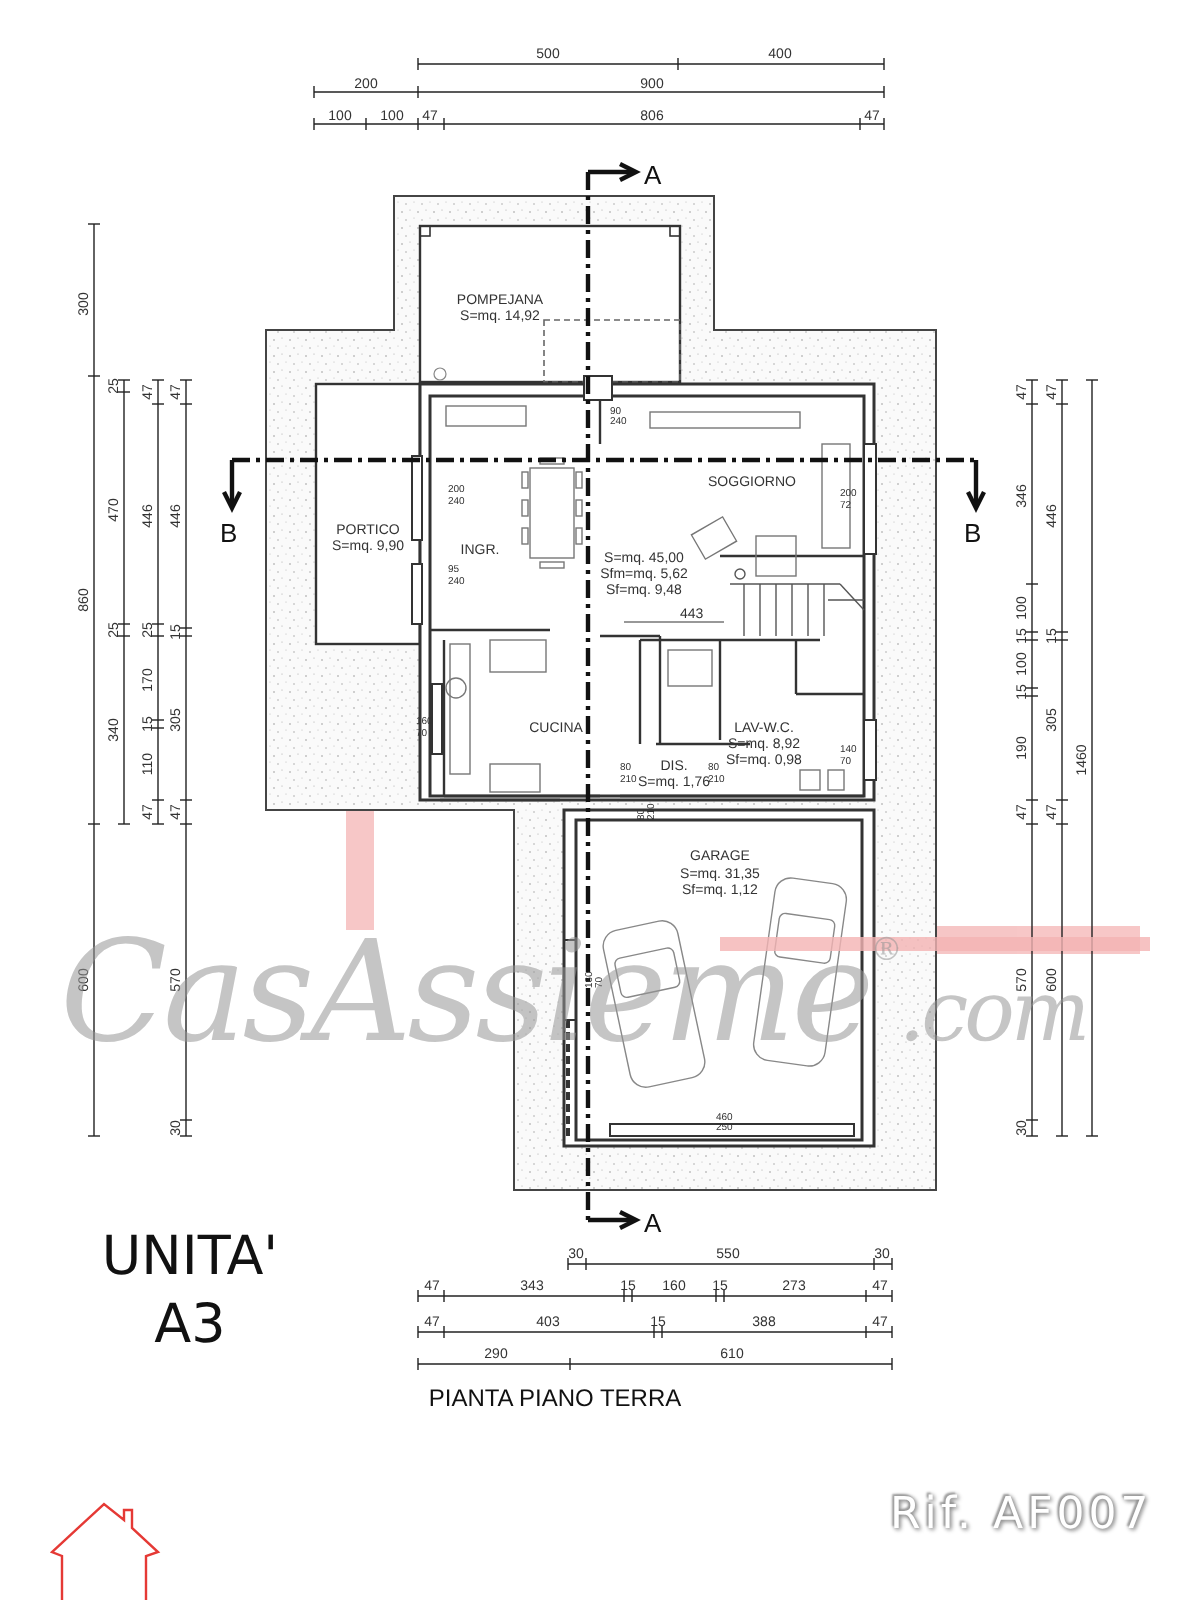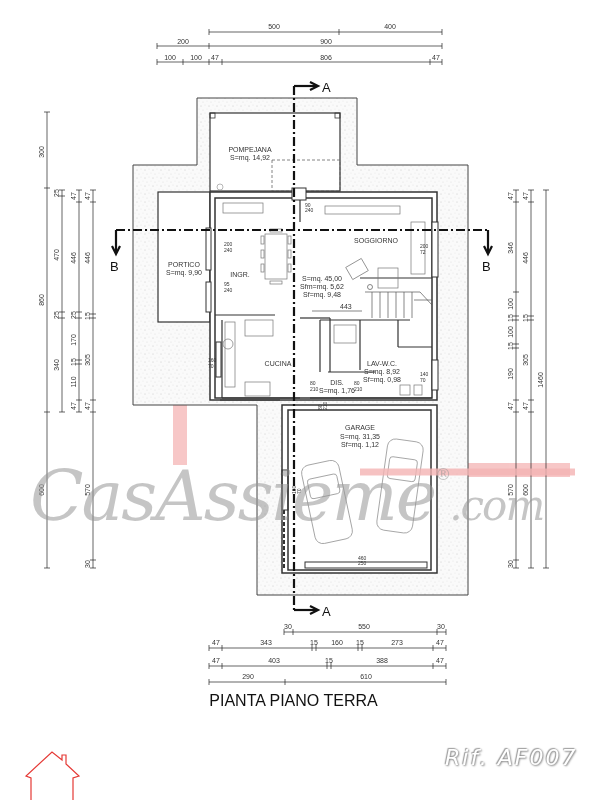--- a/index.html
+++ b/index.html
@@ -2,23 +2,23 @@
 <html><head>
 <meta charset="utf-8">
 <style>
   html,body{margin:0;padding:0;background:#fff;}
   body{width:600px;height:800px;position:relative;overflow:hidden;font-family:"Liberation Sans",sans-serif;color:#222;}
   svg{position:absolute;left:0;top:0;}
   .dim{font-family:"Liberation Sans",sans-serif;font-size:7px;fill:#333;}
   .room{font-family:"Liberation Sans",sans-serif;font-size:7px;fill:#333;}
   .win{font-family:"Liberation Sans",sans-serif;font-size:5px;fill:#333;}
   .unit{position:absolute;left:40px;top:612px;width:110px;text-align:center;font-family:"DejaVu Sans",sans-serif;font-size:27px;line-height:34px;color:#111;}
-  .plan-title{position:absolute;left:0;width:563px;top:692px;text-align:center;padding-left:16px;font-family:"Liberation Sans",sans-serif;font-size:16px;color:#111;}
+  .plan-title{position:absolute;left:0;width:563px;top:692px;text-align:center;padding-left:0;font-family:"Liberation Sans",sans-serif;font-size:12px;color:#111;}
   .plan-title span{position:relative;left:-4px;}
-  .rif{position:absolute;left:445px;top:745px;font-family:"DejaVu Sans",sans-serif;font-style:italic;font-size:22px;letter-spacing:2px;color:#fff;text-shadow:0 0 2px #888,1px 1px 2px #999,-1px -1px 1px #aaa;}
+  .rif{position:absolute;left:445px;top:745px;font-family:"DejaVu Sans",sans-serif;font-size:22px;letter-spacing:2px;color:#fff;text-shadow:0 0 2px #888,1px 1px 2px #999,-1px -1px 1px #aaa;}
   .wm{position:absolute;left:30px;top:455px;font-family:"DejaVu Serif",serif;font-style:italic;font-size:70px;color:rgba(150,150,150,0.55);letter-spacing:-2px;white-space:nowrap;}
   .wm small{font-size:42px;}
   .wm sup{font-size:16px;font-style:normal;vertical-align:40px;}
 </style>
 </head>
 <body>
 
 <svg width="600" height="800" viewBox="0 0 600 800">
   <defs>
     <pattern id="gravel" width="8" height="8" patternUnits="userSpaceOnUse">
@@ -391,17 +391,19 @@
 
   <g fill="none" stroke="#e53935" stroke-width="1.2">
     <polyline points="0,806 0,805 31,805 31,778 26,776 52,752 62,760 62,755 66,755 66,764 79,776 73,778 73,805 600,805"></polyline>
   </g>
   <line x1="0" y1="805" x2="600" y2="805" stroke="#e53935" stroke-width="1.4"></line>
 </svg>
 
 <div class="wm"><span>CasAssieme</span><sup>®</sup><small>.com</small></div>
 
 <div class="unit">
+  <div>UNITA'</div>
+  <div>A3</div>
 </div>
 
 <div class="plan-title"><span>PIANTA PIANO TERRA</span></div>
 
 <div class="rif">Rif. AF007</div>
 
 </body></html>

